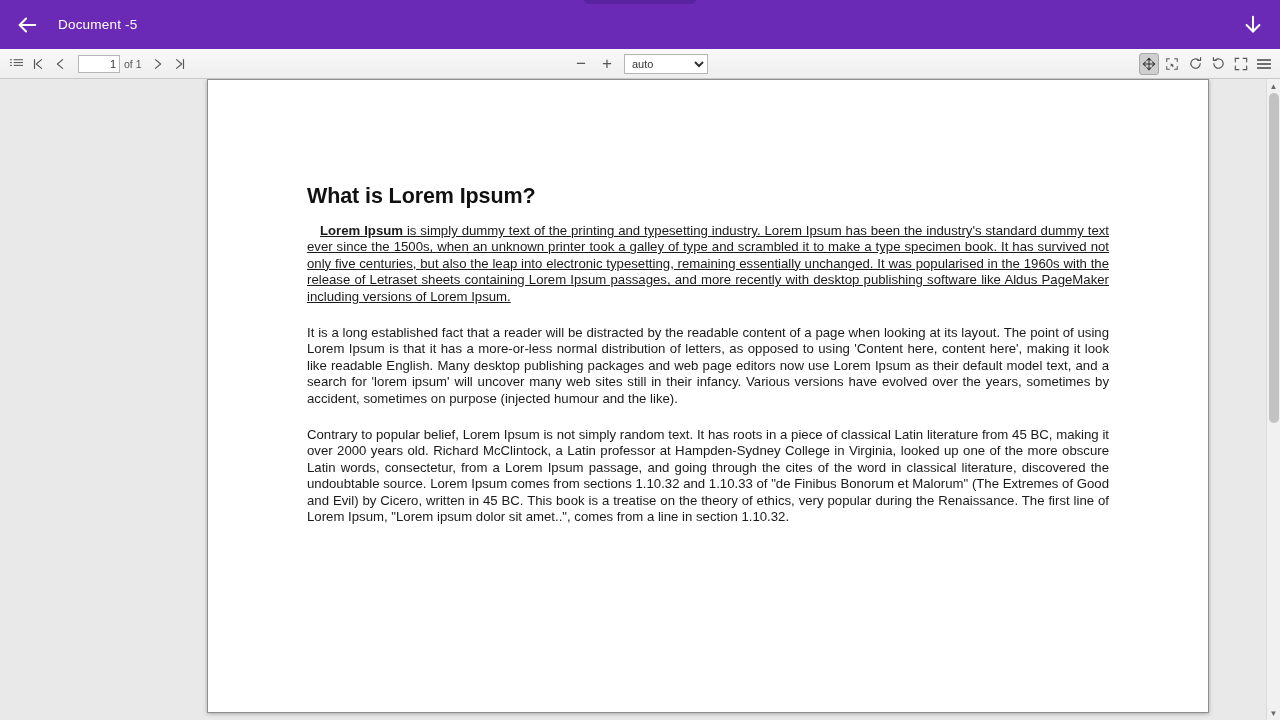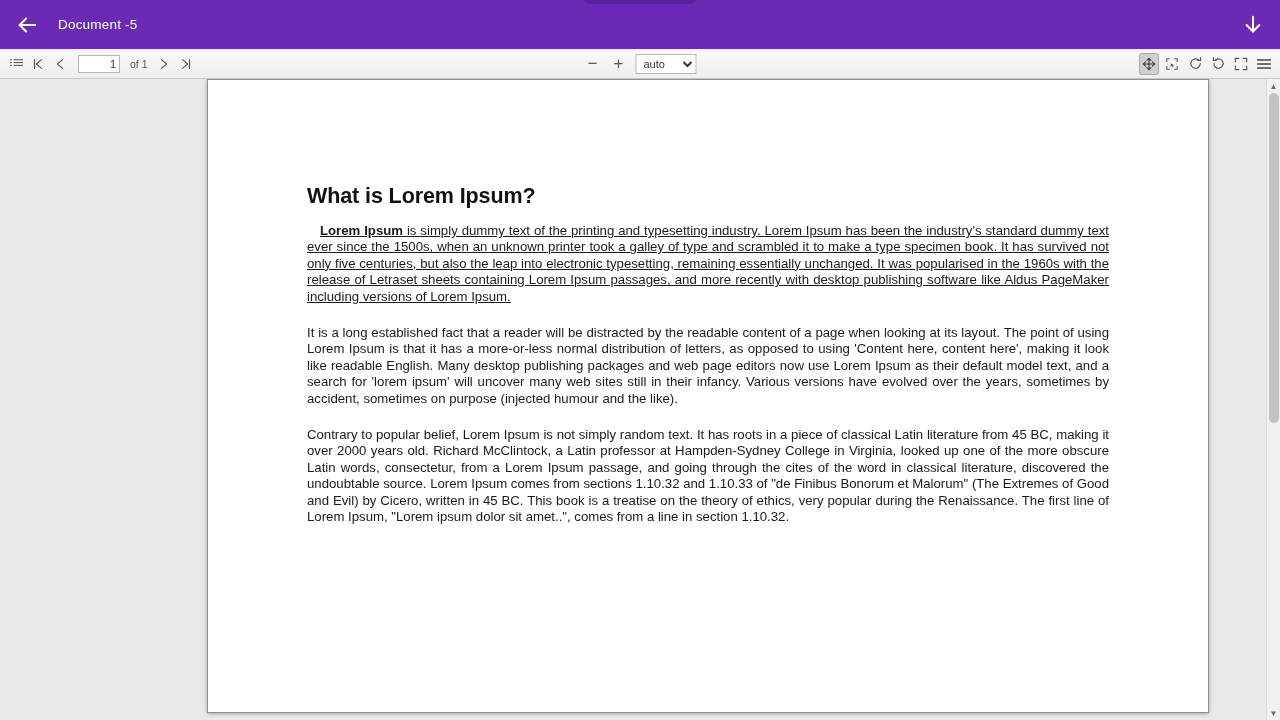--- a/index.html
+++ b/index.html
@@ -73,21 +73,21 @@
     border: 1px solid #b6b6b6;
     background: #fff;
     font-size: 11px;
     text-align: right;
     padding: 0 3px;
     margin-left: 6px;
     font-family: "Liberation Sans", sans-serif;
     color: #333;
   }
   .page-count {
-    margin-left: 8px;
+    margin-left: 2px;
     font-size: 10.5px;
     color: #555;
     white-space: nowrap;
   }
   .tb-center {
     position: absolute;
     left: 50%;
     transform: translateX(-50%);
     display: flex;
     align-items: center;
@@ -97,21 +97,21 @@
     font-size: 17px;
     line-height: 1;
     color: #555;
     cursor: pointer;
     width: 18px;
     text-align: center;
     user-select: none;
   }
   #zoom-select {
     height: 20px;
-    width: 61px;
+    width: 84px;
     font-size: 11px;
     font-family: "Liberation Sans", sans-serif;
     border: 1px solid #b6b6b6;
     background: #fff;
     color: #333;
     padding-left: 3px;
   }
   .tb-right {
     margin-left: auto;
     display: flex;

